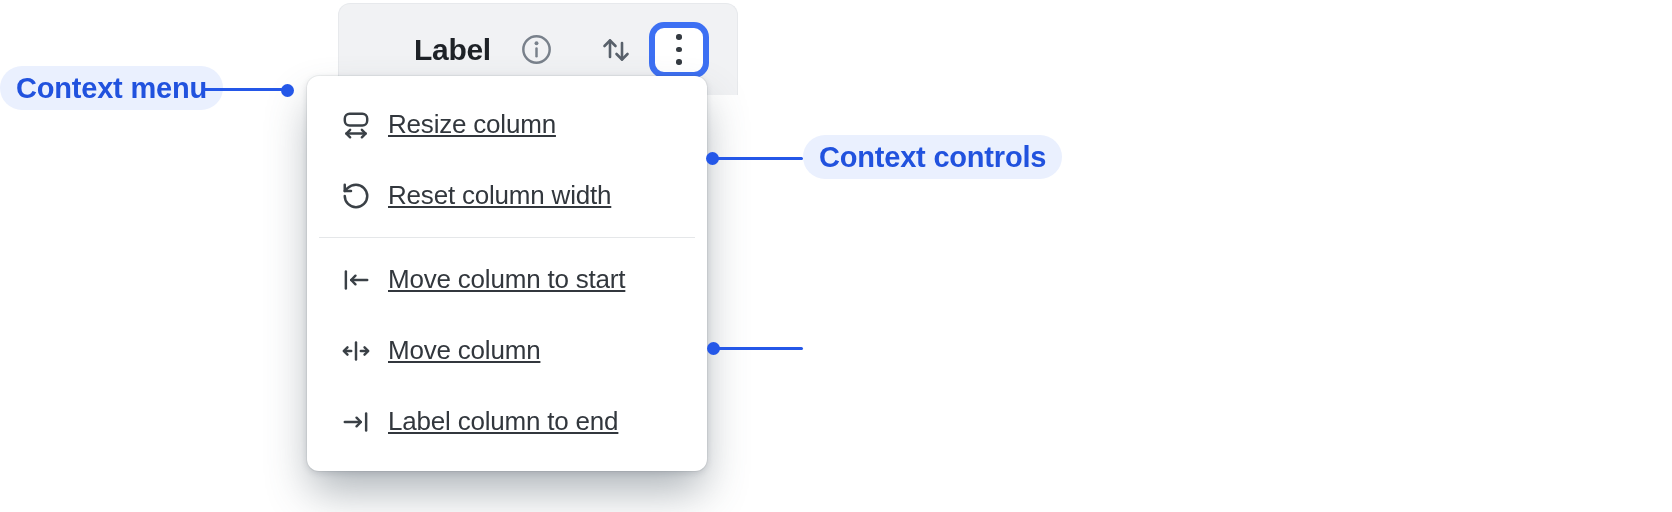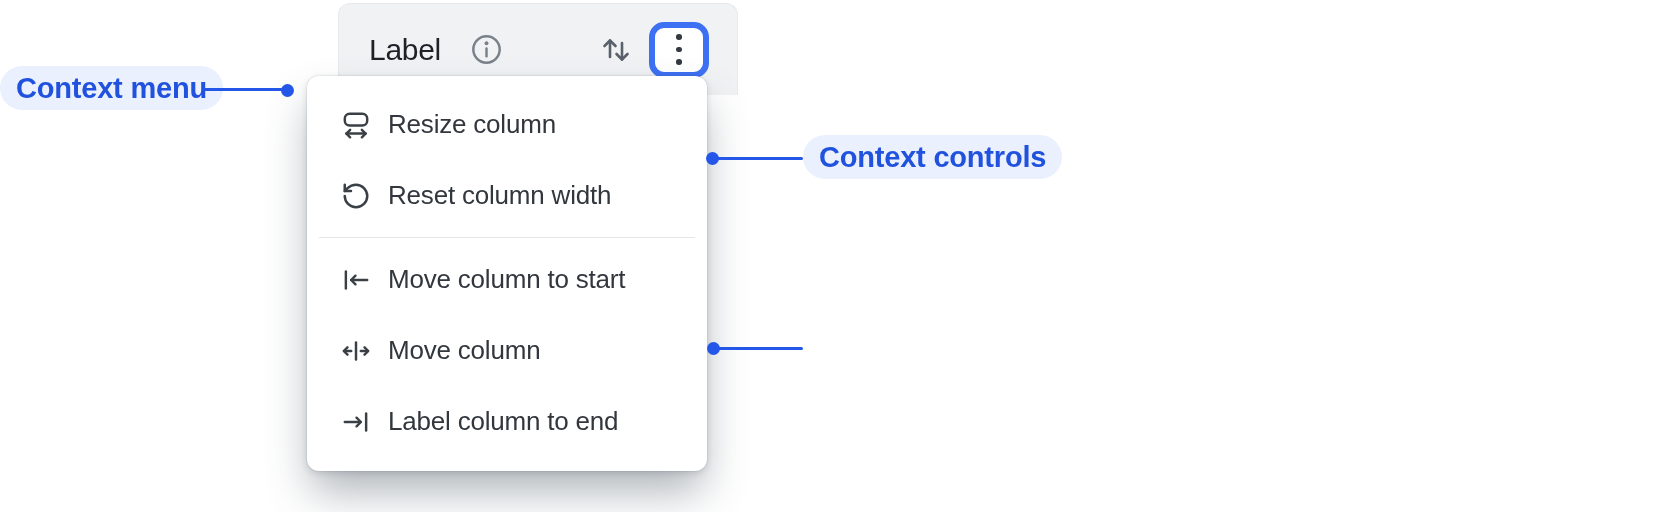--- a/index.html
+++ b/index.html
@@ -23,24 +23,25 @@
     border:1px solid #E7E9EC;
     border-bottom:none;
     border-radius:12px 12px 0 0;
     display:flex;
     align-items:center;
     padding:0 28px 0 30px;
     z-index:1;
   }
   .col-title {
     font-size:30px;
-    font-weight:400;
+    font-weight:700;
     color:#1E2227;
     letter-spacing:-0.3px;
     margin-right:28px;
+    margin-left:45px;
   }
   .hdr-icon { display:flex; align-items:center; justify-content:center; }
   .spacer { flex:1; }
   .sort-wrap { margin-right:16px; }
 
   .dots-btn {
     width:60px; height:56px;
     background:#ffffff;
     border:6px solid #3D70F3;
     border-radius:15px;
@@ -74,20 +75,21 @@
   .menu-item {
     height:71px;
     display:flex;
     align-items:center;
     padding:0 18px 0 33px;
     gap:16px;
     font-size:26px;
     color:#32373D;
     letter-spacing:-0.2px;
     cursor:pointer;
+    text-decoration:underline;
   }
   .mi {
     width:32px; height:32px;
     display:flex; align-items:center; justify-content:center;
     flex:0 0 32px;
   }
   .menu-divider {
     height:1px;
     background:#E5E7E9;
     margin:6px 12px;

